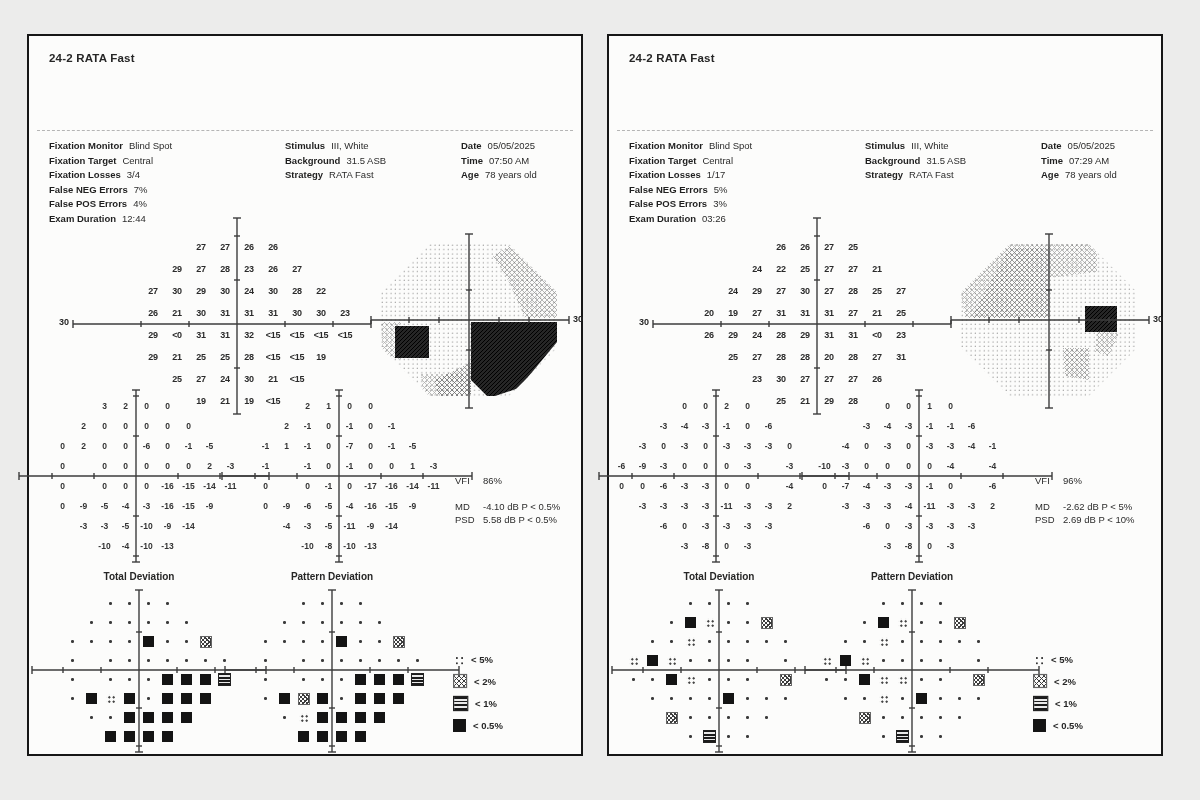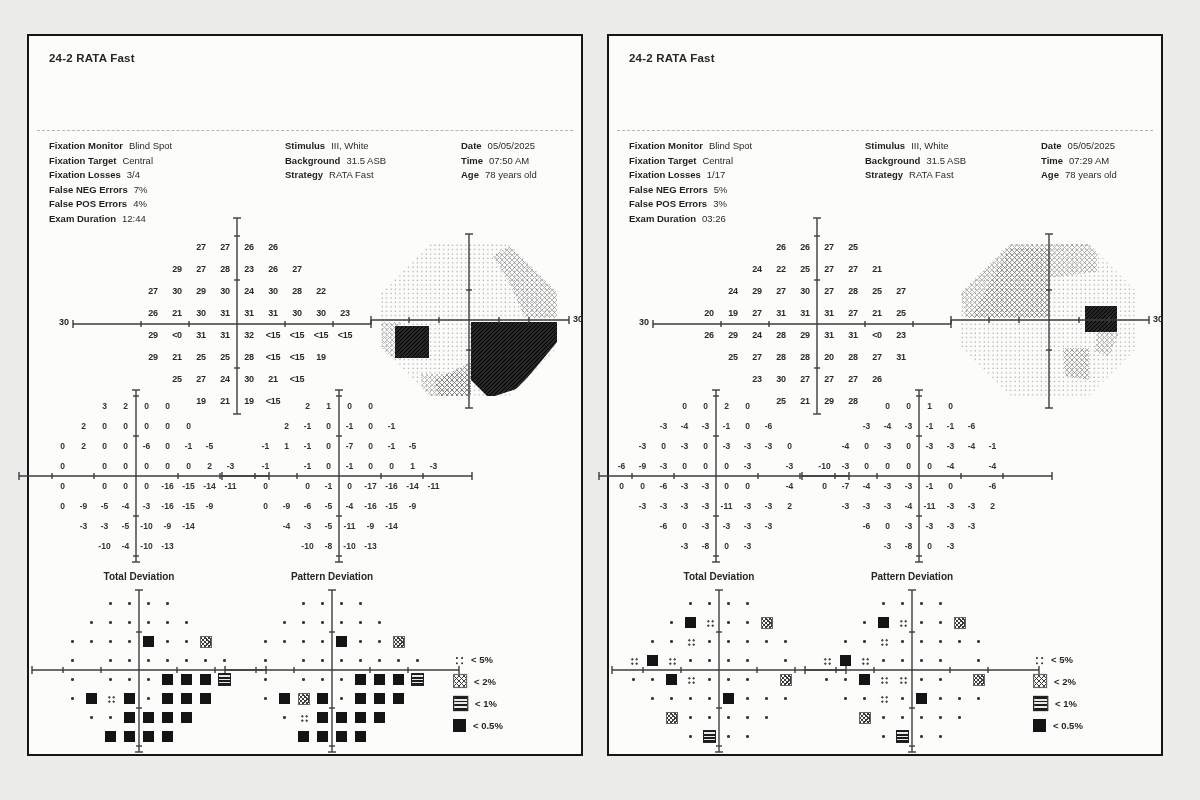--- a/index.html
+++ b/index.html
@@ -319,20 +319,25 @@
       <span class="cell" style="left: 84px; top: 120px; width: 21px; height: 20px;">-5</span>
       <span class="cell" style="left: 105px; top: 120px; width: 21px; height: 20px;">-11</span>
       <span class="cell" style="left: 126px; top: 120px; width: 21px; height: 20px;">-9</span>
       <span class="cell" style="left: 147px; top: 120px; width: 21px; height: 20px;">-14</span>
       <span class="cell" style="left: 63px; top: 140px; width: 21px; height: 20px;">-10</span>
       <span class="cell" style="left: 84px; top: 140px; width: 21px; height: 20px;">-8</span>
       <span class="cell" style="left: 105px; top: 140px; width: 21px; height: 20px;">-10</span>
       <span class="cell" style="left: 126px; top: 140px; width: 21px; height: 20px;">-13</span>
     </div>
 
+  <div class="gsi">
+    <div class="gsi-row"><span class="gsi-l">VFI</span><span>86%</span></div>
+    <div class="gsi-row gap"><span class="gsi-l">MD</span><span>-4.10 dB P &lt; 0.5%</span></div>
+    <div class="gsi-row"><span class="gsi-l">PSD</span><span>5.58 dB P &lt; 0.5%</span></div>
+  </div>
 
   <div class="plot-title" style="left:30px">Total Deviation</div>
   <div class="plot-title" style="left:223px">Pattern Deviation</div>
 
   <div class="vfgrid grid-sym" style="left:15px;top:558px">
       <svg width="390" height="242" style="position: absolute; left: -80px; top: -40px; z-index: 0; pointer-events: none;">
         <line x1="68" y1="116" x2="302" y2="116" stroke="#3d3d3d" stroke-width="1.4"></line>
         <line x1="68" y1="112" x2="68" y2="120" stroke="#3d3d3d" stroke-width="1.4"></line>
         <line x1="302" y1="112" x2="302" y2="120" stroke="#3d3d3d" stroke-width="1.4"></line>
         <line x1="137" y1="113" x2="137" y2="119" stroke="#3d3d3d" stroke-width="1.4"></line>
@@ -971,20 +976,25 @@
       <span class="cell" style="left: 84px; top: 120px; width: 21px; height: 20px;">-3</span>
       <span class="cell" style="left: 105px; top: 120px; width: 21px; height: 20px;">-3</span>
       <span class="cell" style="left: 126px; top: 120px; width: 21px; height: 20px;">-3</span>
       <span class="cell" style="left: 147px; top: 120px; width: 21px; height: 20px;">-3</span>
       <span class="cell" style="left: 63px; top: 140px; width: 21px; height: 20px;">-3</span>
       <span class="cell" style="left: 84px; top: 140px; width: 21px; height: 20px;">-8</span>
       <span class="cell" style="left: 105px; top: 140px; width: 21px; height: 20px;">0</span>
       <span class="cell" style="left: 126px; top: 140px; width: 21px; height: 20px;">-3</span>
     </div>
 
+  <div class="gsi">
+    <div class="gsi-row"><span class="gsi-l">VFI</span><span>96%</span></div>
+    <div class="gsi-row gap"><span class="gsi-l">MD</span><span>-2.62 dB P &lt; 5%</span></div>
+    <div class="gsi-row"><span class="gsi-l">PSD</span><span>2.69 dB P &lt; 10%</span></div>
+  </div>
 
   <div class="plot-title" style="left:30px">Total Deviation</div>
   <div class="plot-title" style="left:223px">Pattern Deviation</div>
 
   <div class="vfgrid grid-sym" style="left:15px;top:558px">
       <svg width="390" height="242" style="position: absolute; left: -80px; top: -40px; z-index: 0; pointer-events: none;">
         <line x1="68" y1="116" x2="302" y2="116" stroke="#3d3d3d" stroke-width="1.4"></line>
         <line x1="68" y1="112" x2="68" y2="120" stroke="#3d3d3d" stroke-width="1.4"></line>
         <line x1="302" y1="112" x2="302" y2="120" stroke="#3d3d3d" stroke-width="1.4"></line>
         <line x1="137" y1="113" x2="137" y2="119" stroke="#3d3d3d" stroke-width="1.4"></line>

